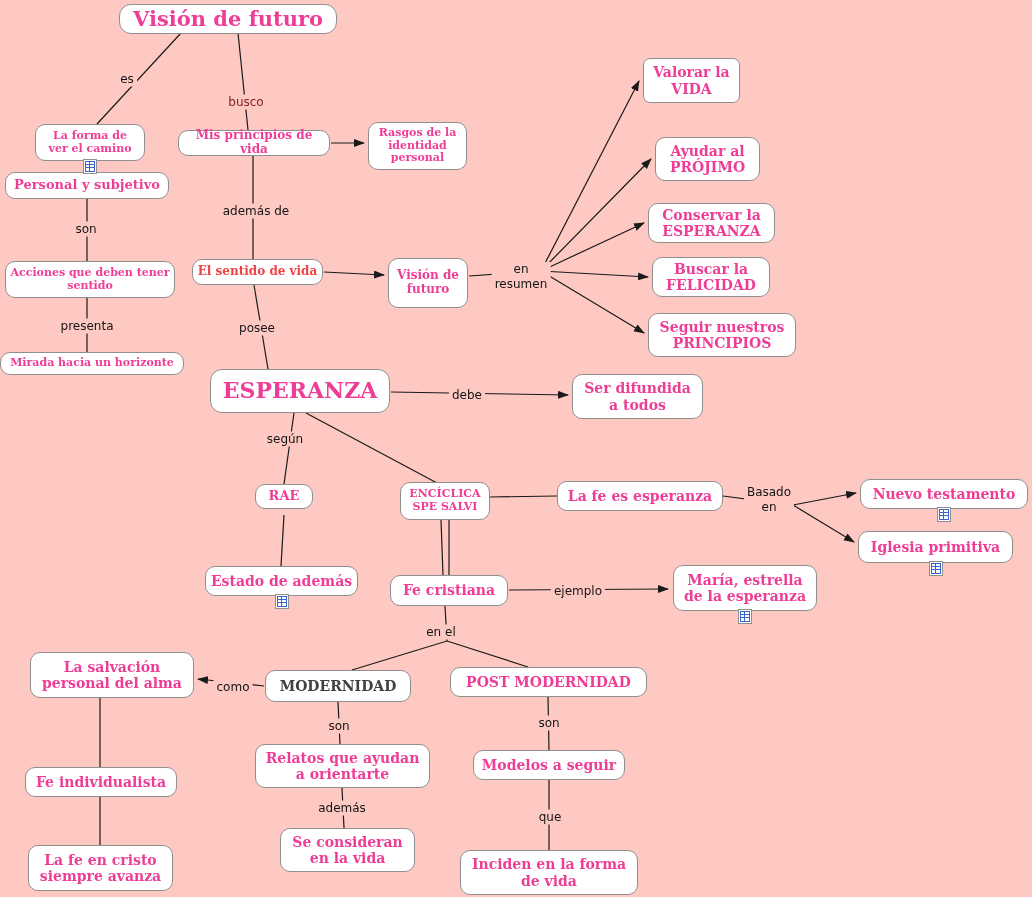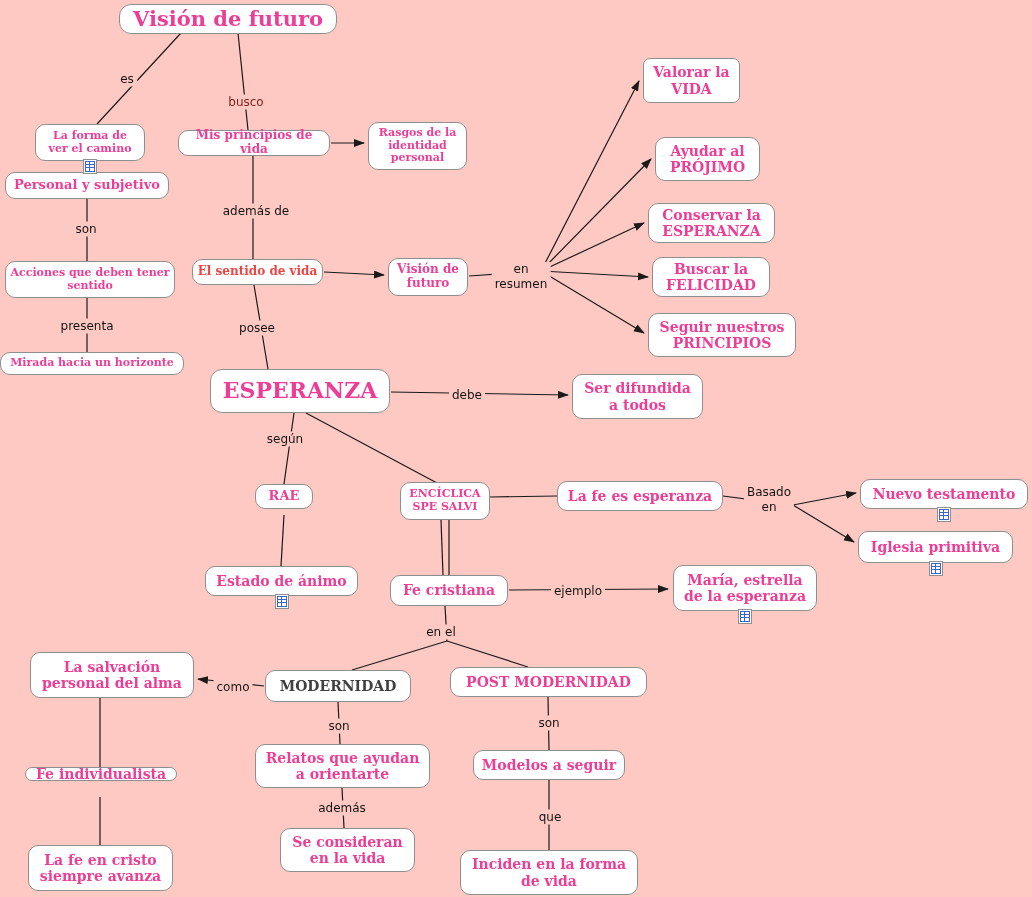--- a/index.html
+++ b/index.html
@@ -117,21 +117,21 @@
       </svg></div>
     <div class="node" style="left: 5px; top: 172px; width: 164px; height: 27px; font-size: 13px; color: rgb(238, 61, 150);"><span>Personal y subjetivo</span></div>
     <div class="node" style="left: 5px; top: 261px; width: 170px; height: 37px; font-size: 11px; color: rgb(238, 61, 150);"><span>Acciones que deben tener
 sentido</span></div>
     <div class="node" style="left: 0px; top: 352px; width: 184px; height: 23px; font-size: 11px; color: rgb(238, 61, 150);"><span>Mirada hacia un horizonte</span></div>
     <div class="node" style="left: 178px; top: 130px; width: 152px; height: 26px; font-size: 12px; color: rgb(238, 61, 150);"><span>Mis principios de vida</span></div>
     <div class="node" style="left: 368px; top: 122px; width: 99px; height: 48px; font-size: 11px; color: rgb(238, 61, 150);"><span>Rasgos de la
 identidad
 personal</span></div>
     <div class="node" style="left: 192px; top: 259px; width: 131px; height: 26px; font-size: 12px; color: #ef4444;"><span>El sentido de vida</span></div>
-    <div class="node" style="left: 388px; top: 258px; width: 80px; height: 38px; font-size: 12px; color: rgb(238, 61, 150);"><span>Visión de
+    <div class="node" style="left: 388px; top: 258px; width: 80px; height: 50px; font-size: 12px; color: rgb(238, 61, 150);"><span>Visión de
 futuro</span></div>
     <div class="node xl" style="left: 210px; top: 369px; width: 180px; height: 44px; font-size: 22px; color: rgb(238, 61, 150);"><span>ESPERANZA</span></div>
     <div class="node" style="left: 572px; top: 374px; width: 131px; height: 45px; font-size: 14px; color: rgb(238, 61, 150);"><span>Ser difundida
 a todos</span></div>
     <div class="node" style="left: 643px; top: 58px; width: 97px; height: 45px; font-size: 14px; color: rgb(238, 61, 150); border-radius: 7px;"><span>Valorar la
 VIDA</span></div>
     <div class="node" style="left: 655px; top: 137px; width: 105px; height: 44px; font-size: 14px; color: rgb(238, 61, 150);"><span>Ayudar al
 PRÓJIMO</span></div>
     <div class="node" style="left: 648px; top: 203px; width: 127px; height: 40px; font-size: 14px; color: rgb(238, 61, 150);"><span>Conservar la
 ESPERANZA</span></div>
@@ -152,21 +152,21 @@
         <line x1="6.5" y1="2.5" x2="6.5" y2="12.5" stroke="#3a66cc" stroke-width="1"></line>
       </svg></div>
     <div class="node" style="left: 858px; top: 531px; width: 155px; height: 32px; font-size: 14px; color: rgb(238, 61, 150);"><span>Iglesia primitiva</span></div>
     <div class="resource-icon" style="left: 928.5px; top: 561px;"><svg width="14" height="15" viewBox="0 0 14 15">
         <rect x="0.5" y="0.5" width="13" height="14" fill="#ffffff" stroke="#8f8f8f"></rect>
         <rect x="2.5" y="2.5" width="9" height="10" fill="#ffffff" stroke="#3a66cc"></rect>
         <line x1="2.5" y1="5.5" x2="11.5" y2="5.5" stroke="#3a66cc" stroke-width="1"></line>
         <line x1="2.5" y1="8.5" x2="11.5" y2="8.5" stroke="#3a66cc" stroke-width="1"></line>
         <line x1="6.5" y1="2.5" x2="6.5" y2="12.5" stroke="#3a66cc" stroke-width="1"></line>
       </svg></div>
-    <div class="node" style="left: 205px; top: 566px; width: 153px; height: 30px; font-size: 14px; color: rgb(238, 61, 150);"><span>Estado de ánimo</span></div>
+    <div class="node" style="left: 205px; top: 566px; width: 153px; height: 30px; font-size: 14px; color: rgb(238, 61, 150);"><span>Estado de además</span></div>
     <div class="resource-icon" style="left: 274.5px; top: 594px;"><svg width="14" height="15" viewBox="0 0 14 15">
         <rect x="0.5" y="0.5" width="13" height="14" fill="#ffffff" stroke="#8f8f8f"></rect>
         <rect x="2.5" y="2.5" width="9" height="10" fill="#ffffff" stroke="#3a66cc"></rect>
         <line x1="2.5" y1="5.5" x2="11.5" y2="5.5" stroke="#3a66cc" stroke-width="1"></line>
         <line x1="2.5" y1="8.5" x2="11.5" y2="8.5" stroke="#3a66cc" stroke-width="1"></line>
         <line x1="6.5" y1="2.5" x2="6.5" y2="12.5" stroke="#3a66cc" stroke-width="1"></line>
       </svg></div>
     <div class="node" style="left: 390px; top: 575px; width: 118px; height: 31px; font-size: 14px; color: rgb(238, 61, 150);"><span>Fe cristiana</span></div>
     <div class="node" style="left: 673px; top: 565px; width: 144px; height: 46px; font-size: 14px; color: rgb(238, 61, 150);"><span>María, estrella
 de la esperanza</span></div>
@@ -174,21 +174,21 @@
         <rect x="0.5" y="0.5" width="13" height="14" fill="#ffffff" stroke="#8f8f8f"></rect>
         <rect x="2.5" y="2.5" width="9" height="10" fill="#ffffff" stroke="#3a66cc"></rect>
         <line x1="2.5" y1="5.5" x2="11.5" y2="5.5" stroke="#3a66cc" stroke-width="1"></line>
         <line x1="2.5" y1="8.5" x2="11.5" y2="8.5" stroke="#3a66cc" stroke-width="1"></line>
         <line x1="6.5" y1="2.5" x2="6.5" y2="12.5" stroke="#3a66cc" stroke-width="1"></line>
       </svg></div>
     <div class="node" style="left: 30px; top: 652px; width: 164px; height: 46px; font-size: 14px; color: rgb(238, 61, 150);"><span>La salvación
 personal del alma</span></div>
     <div class="node" style="left: 265px; top: 670px; width: 146px; height: 32px; font-size: 14px; color: #404040;"><span>MODERNIDAD</span></div>
     <div class="node" style="left: 450px; top: 667px; width: 197px; height: 30px; font-size: 14px; color: rgb(238, 61, 150);"><span>POST MODERNIDAD</span></div>
-    <div class="node" style="left: 25px; top: 767px; width: 152px; height: 14px; font-size: 14px; color: rgb(238, 61, 150);"><span>Fe individualista</span></div>
+    <div class="node" style="left: 25px; top: 767px; width: 152px; height: 30px; font-size: 14px; color: rgb(238, 61, 150);"><span>Fe individualista</span></div>
     <div class="node" style="left: 255px; top: 744px; width: 175px; height: 44px; font-size: 14px; color: rgb(238, 61, 150);"><span>Relatos que ayudan
 a orientarte</span></div>
     <div class="node" style="left: 28px; top: 845px; width: 145px; height: 46px; font-size: 14px; color: rgb(238, 61, 150);"><span>La fe en cristo
 siempre avanza</span></div>
     <div class="node" style="left: 280px; top: 828px; width: 135px; height: 44px; font-size: 14px; color: rgb(238, 61, 150);"><span>Se consideran
 en la vida</span></div>
     <div class="node" style="left: 460px; top: 850px; width: 178px; height: 45px; font-size: 14px; color: rgb(238, 61, 150);"><span>Inciden en la forma
 de vida</span></div>
     <div class="node" style="left: 473px; top: 750px; width: 152px; height: 30px; font-size: 14px; color: rgb(238, 61, 150);"><span>Modelos a seguir</span></div>
     <div class="link-label" style="left: 127px; top: 79px; background: rgb(255, 201, 195); color: rgb(20, 20, 20);">es</div>

